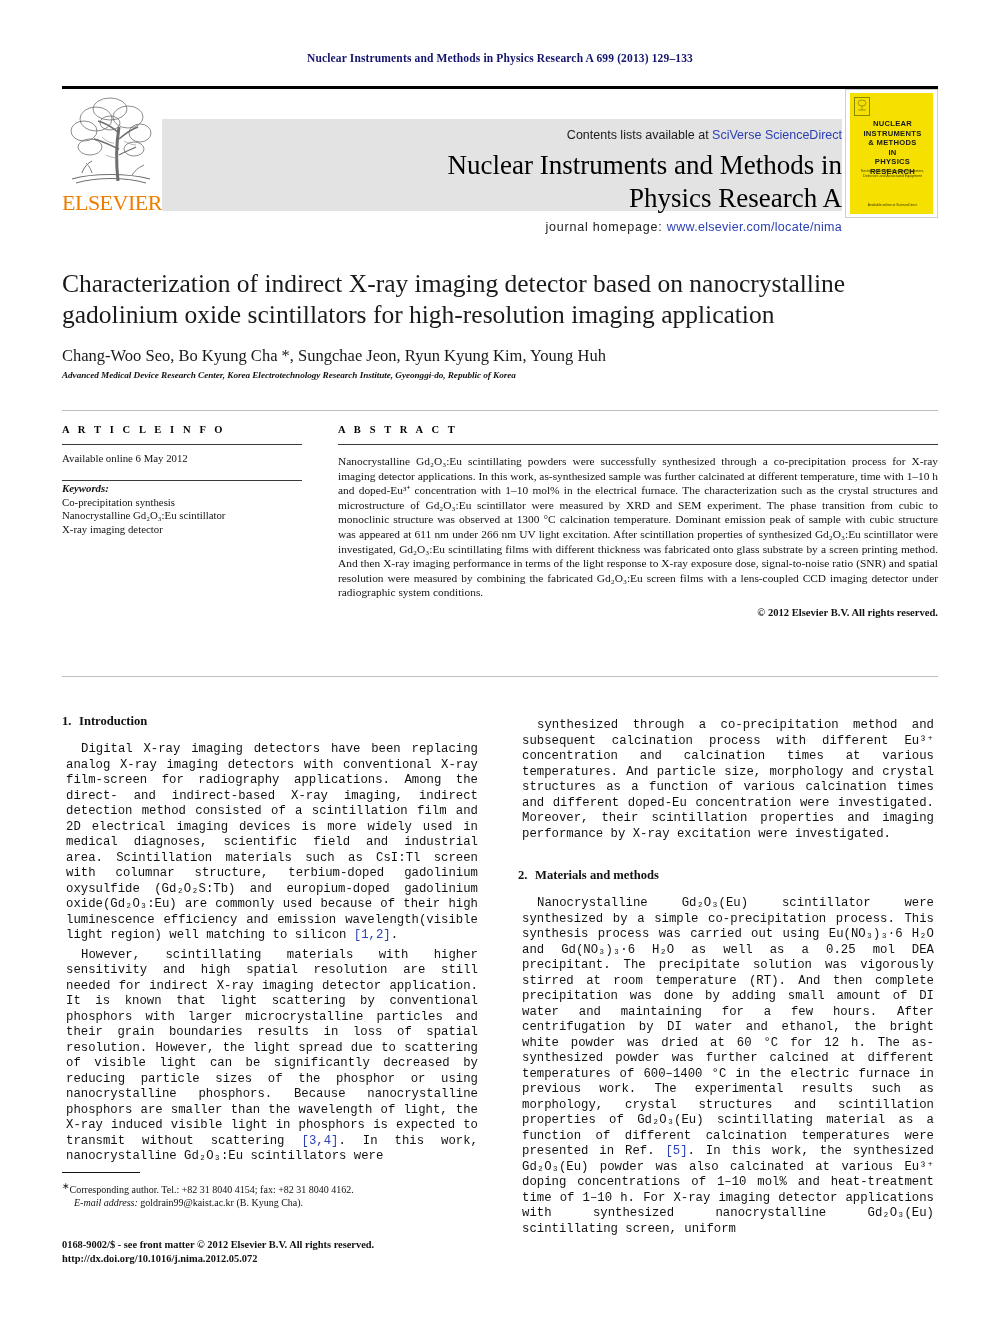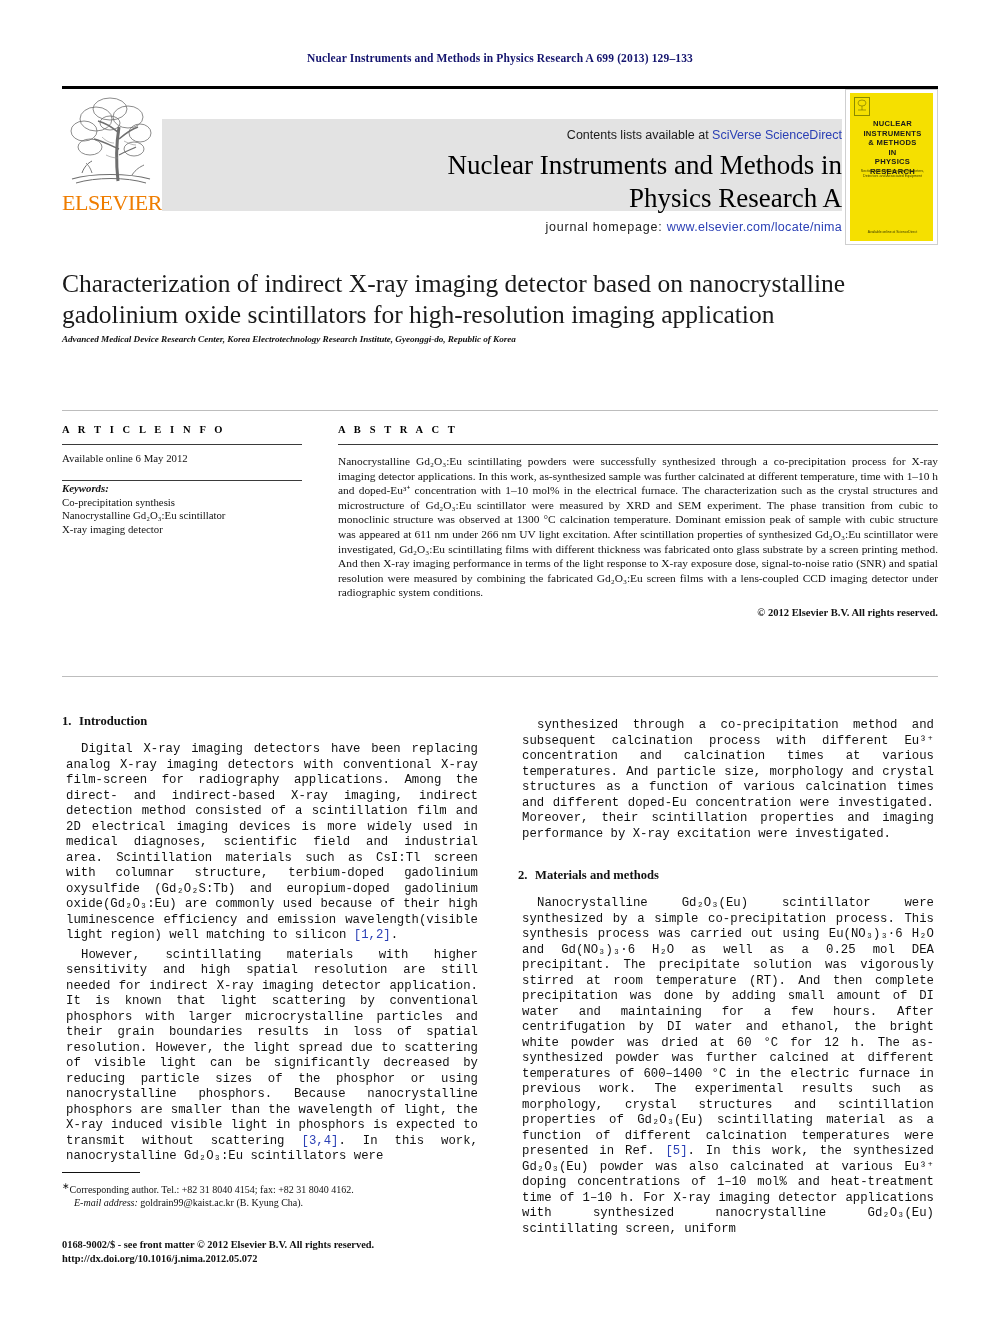--- a/index.html
+++ b/index.html
@@ -108,21 +108,21 @@
     letter-spacing: 0.8px;
     color: #1b1b1b;
   }
   .homepage-line .url {
     color: #2a3fb5;
     letter-spacing: 0.3px;
   }
   .cover-thumb {
     position: absolute;
     left: 783px; top: 3px;
-    width: 93px; height: 156px;
+    width: 93px; height: 129px;
     background: #ffffff;
     border: 1px solid #cfcfcf;
     box-sizing: border-box;
   }
   .cover-inner {
     position: absolute;
     left: 4px; top: 3px;
     right: 4px; bottom: 3px;
     background: #f5e000;
   }
@@ -407,20 +407,21 @@
           <div>RESEARCH</div>
         </div>
         <div class="cover-sub">Section A: Accelerators, Spectrometers, Detectors and Associated Equipment</div>
         <div class="cover-foot">Available online at ScienceDirect</div>
       </div>
     </div>
   </div>
 
   <div class="title-block">
     <h1 class="article-title">Characterization of indirect X-ray imaging detector based on nanocrystalline gadolinium oxide scintillators for high-resolution imaging application</h1>
+    <div class="authors">Chang-Woo Seo, Bo Kyung Cha *, Sungchae Jeon, Ryun Kyung Kim, Young Huh</div>
     <div class="affiliation">Advanced Medical Device Research Center, Korea Electrotechnology Research Institute, Gyeonggi-do, Republic of Korea</div>
   </div>
 
   <div class="meta-rule-top"></div>
 
   <div class="info-col">
     <div class="sec-head">A R T I C L E   I N F O</div>
     <div class="hr-thin"></div>
     <div class="info-avail">Available online 6 May 2012</div>
     <div class="hr-thin"></div>

